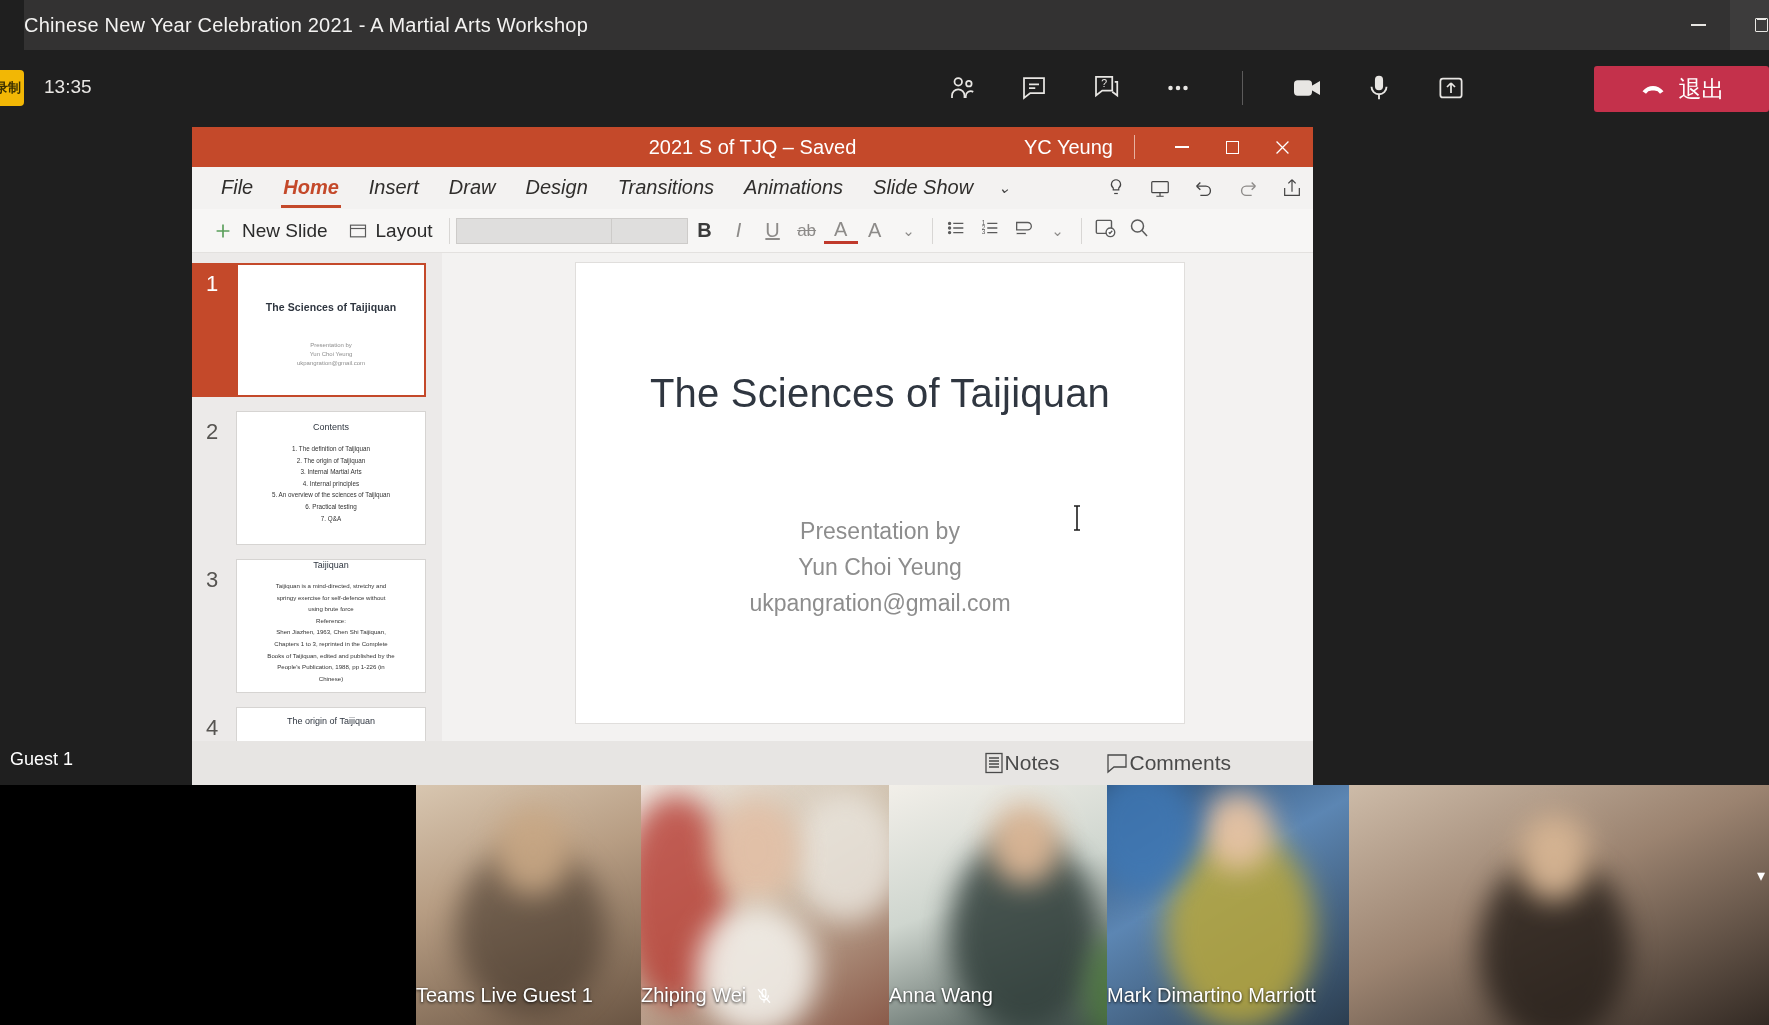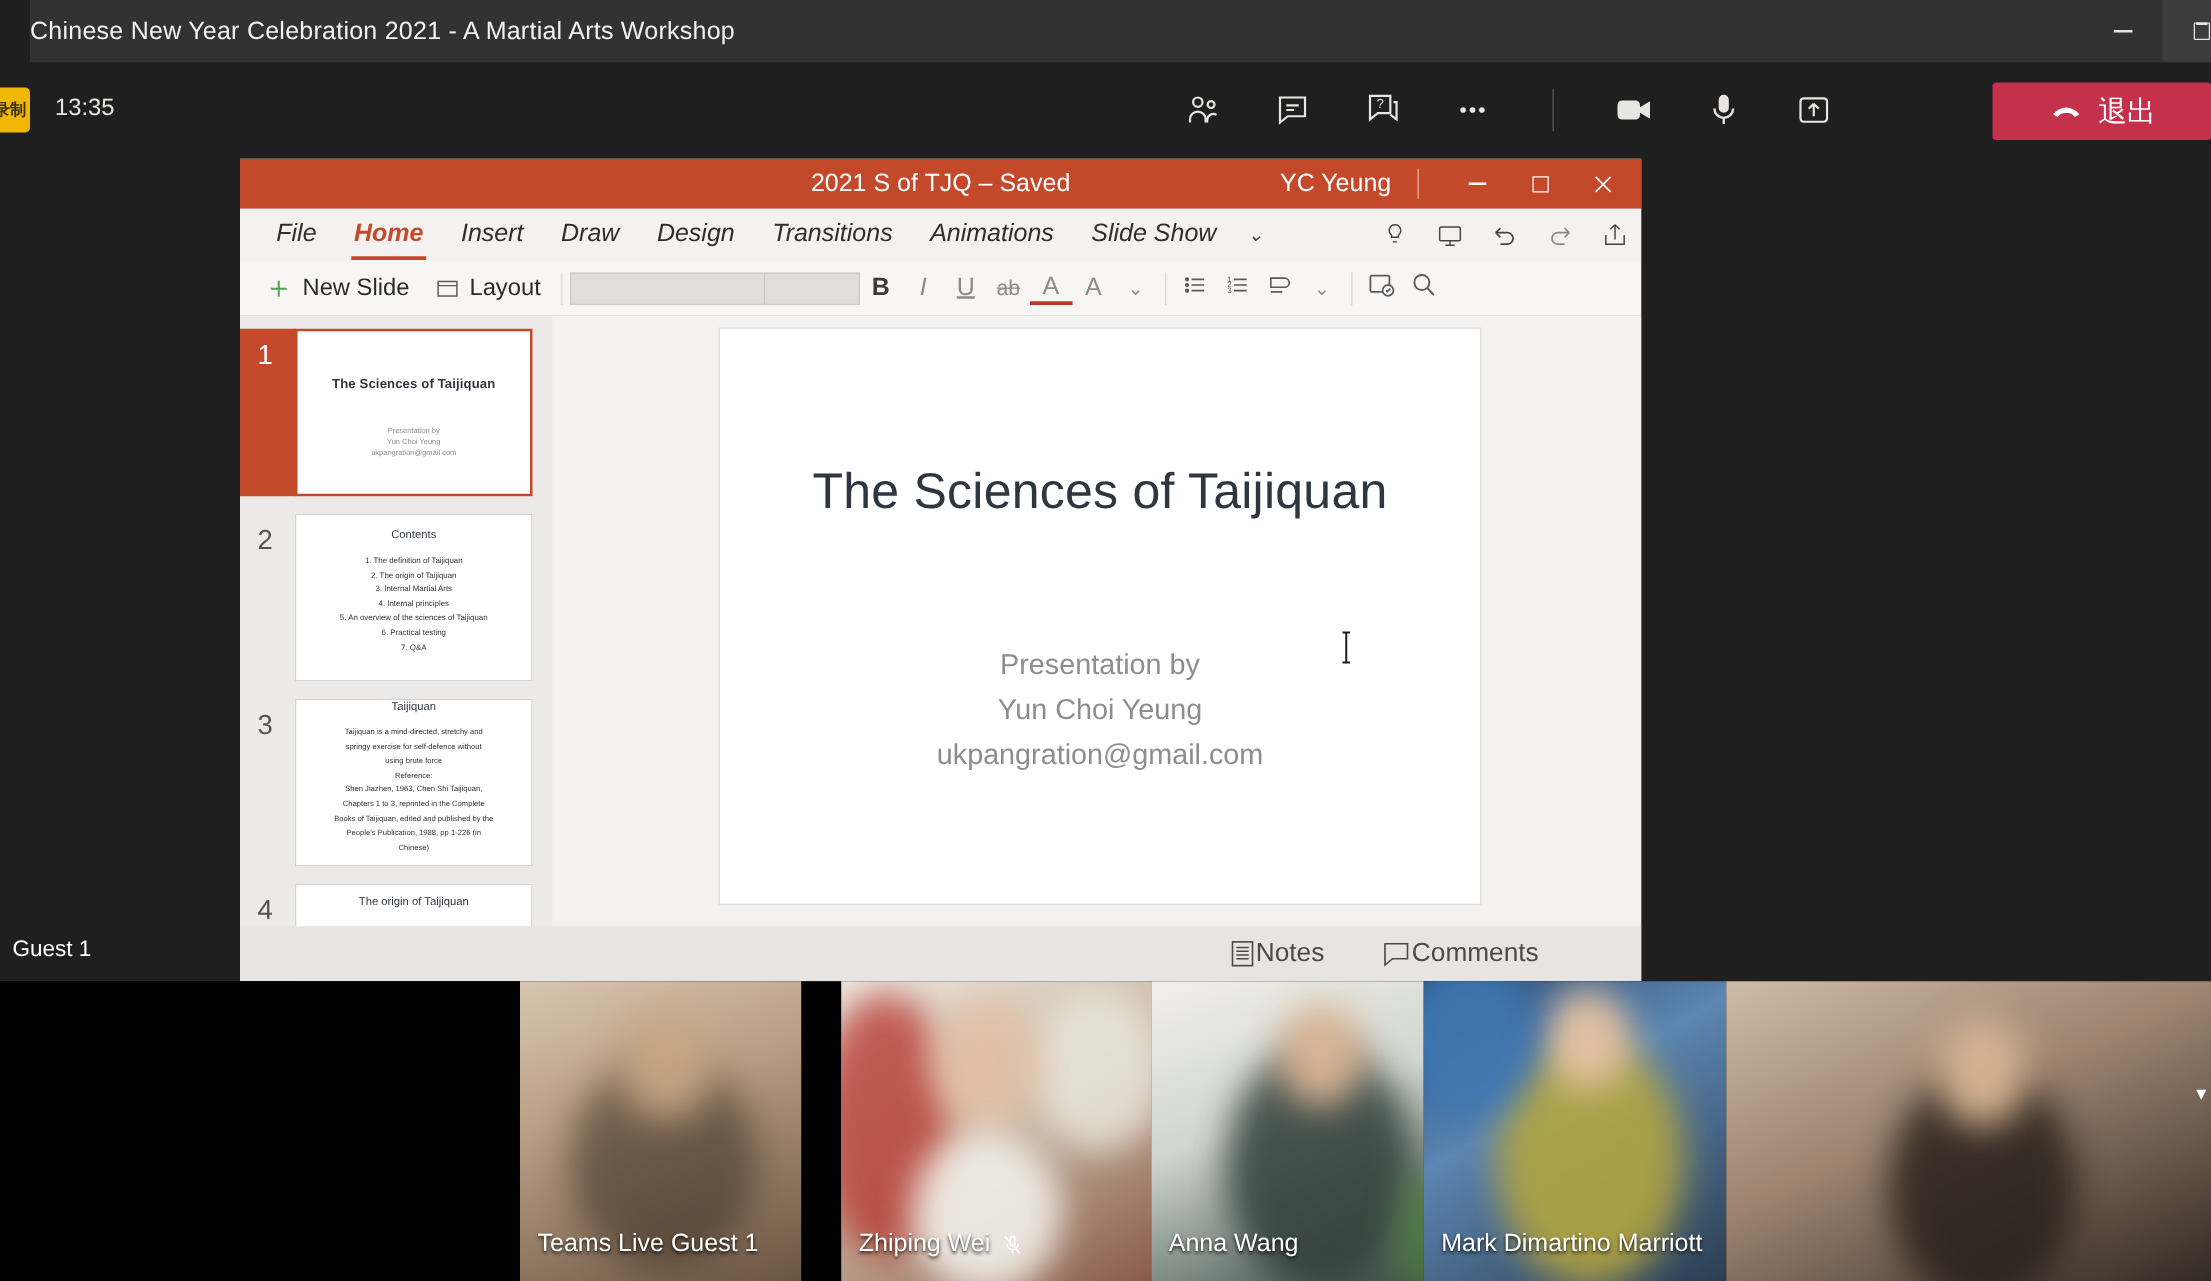--- a/index.html
+++ b/index.html
@@ -166,29 +166,29 @@
   }
   .st-item { display:flex; align-items:center; gap: 0; font-size: 21px; color: #4a4a4a; }
 
   
   .vidstrip {
     position: absolute; left: 0; bottom: 0; width: 1769px; height: 240px; background: #000;
     display: flex;
   }
   .vid { position: relative; height: 240px; overflow: hidden; }
   .vid .nm {
-    position: absolute; left: 14px; bottom: 18px; color: #fff; font-size: 20px;
+    position: absolute; left: 0; bottom: 18px; color: #fff; font-size: 20px;
     text-shadow: 0 1px 3px rgba(0,0,0,.85); display: flex; align-items: center; gap: 9px;
     white-space: nowrap;
   }
   .muted { display:inline-flex; }
   .spacer-left { width: 416px; background: #000; }
 
   .v1 { width: 225px; background: linear-gradient(160deg,#d8c6b0 0%,#b79d83 40%,#6a5543 100%); }
-  .v2 { width: 248px; background: linear-gradient(150deg,#efe9e2 0%,#cbbba6 45%,#8a5b4a 100%); margin-left: 32px; }
+  .v2 { width: 248px; background: linear-gradient(150deg,#efe9e2 0%,#cbbba6 45%,#8a5b4a 100%); }
   .v3 { width: 218px; background: linear-gradient(160deg,#f2efe9 0%,#cfd6cf 45%,#41504c 100%); }
   .v4 { width: 242px; background: linear-gradient(150deg,#2a4a6e 0%,#5c86b3 40%,#2c3e50 100%); }
   .v5 { flex: 1; background: linear-gradient(155deg,#cdbba8 0%,#9b8370 45%,#332a24 100%); }
 
   .vblob { position:absolute; border-radius: 50%; filter: blur(14px); }
 
   .scroll-arrow {
     position: absolute; right: 4px; bottom: 140px; color: #fff; font-size: 16px;
   }
 </style>

